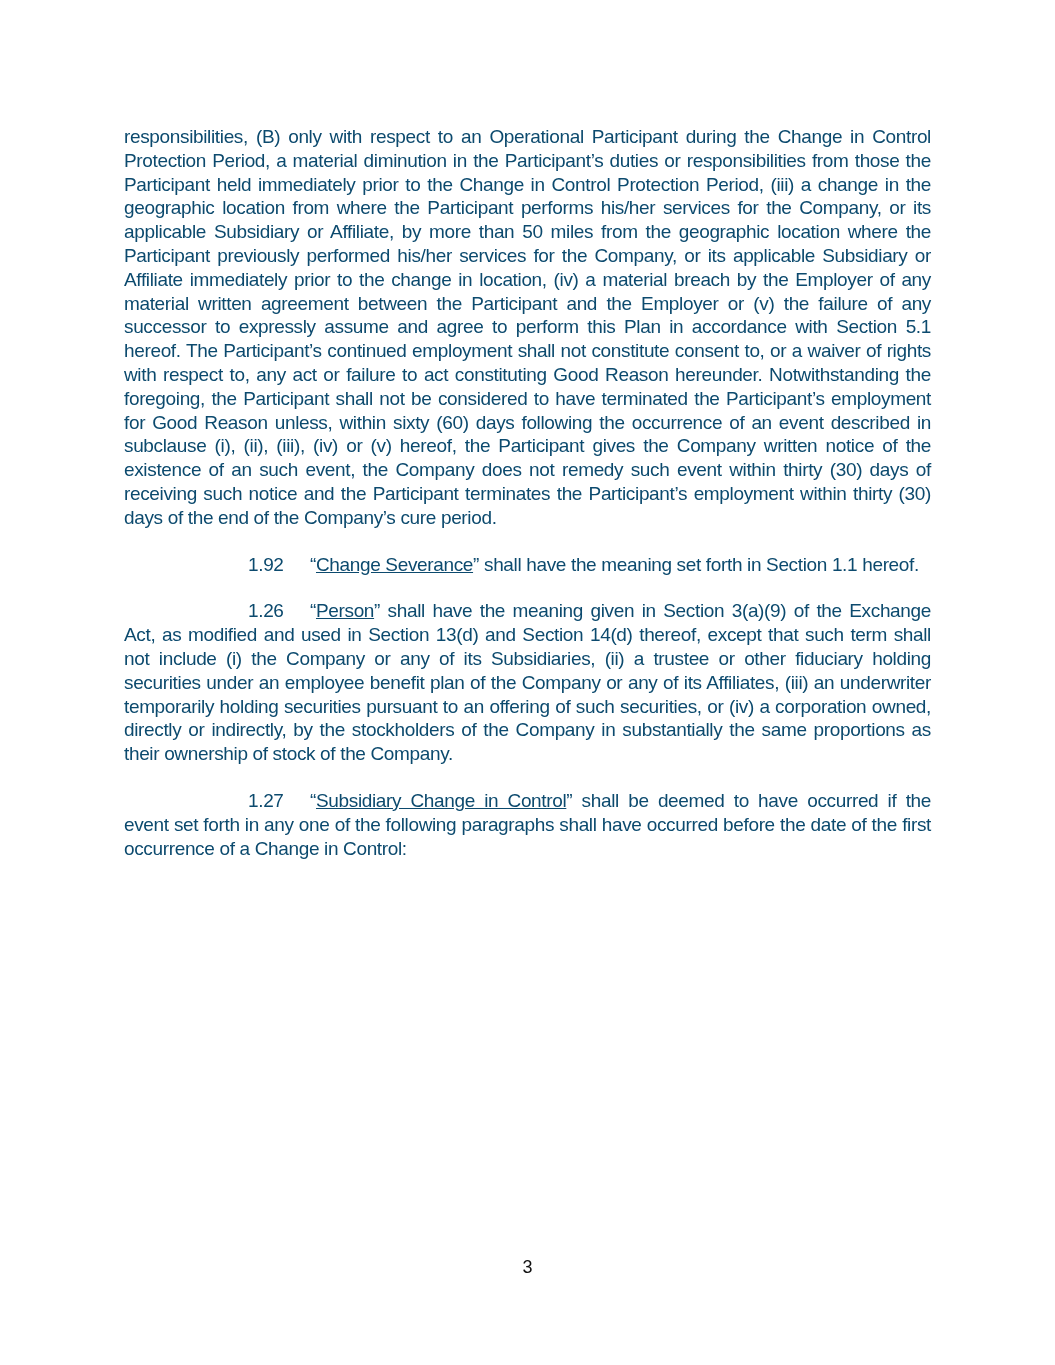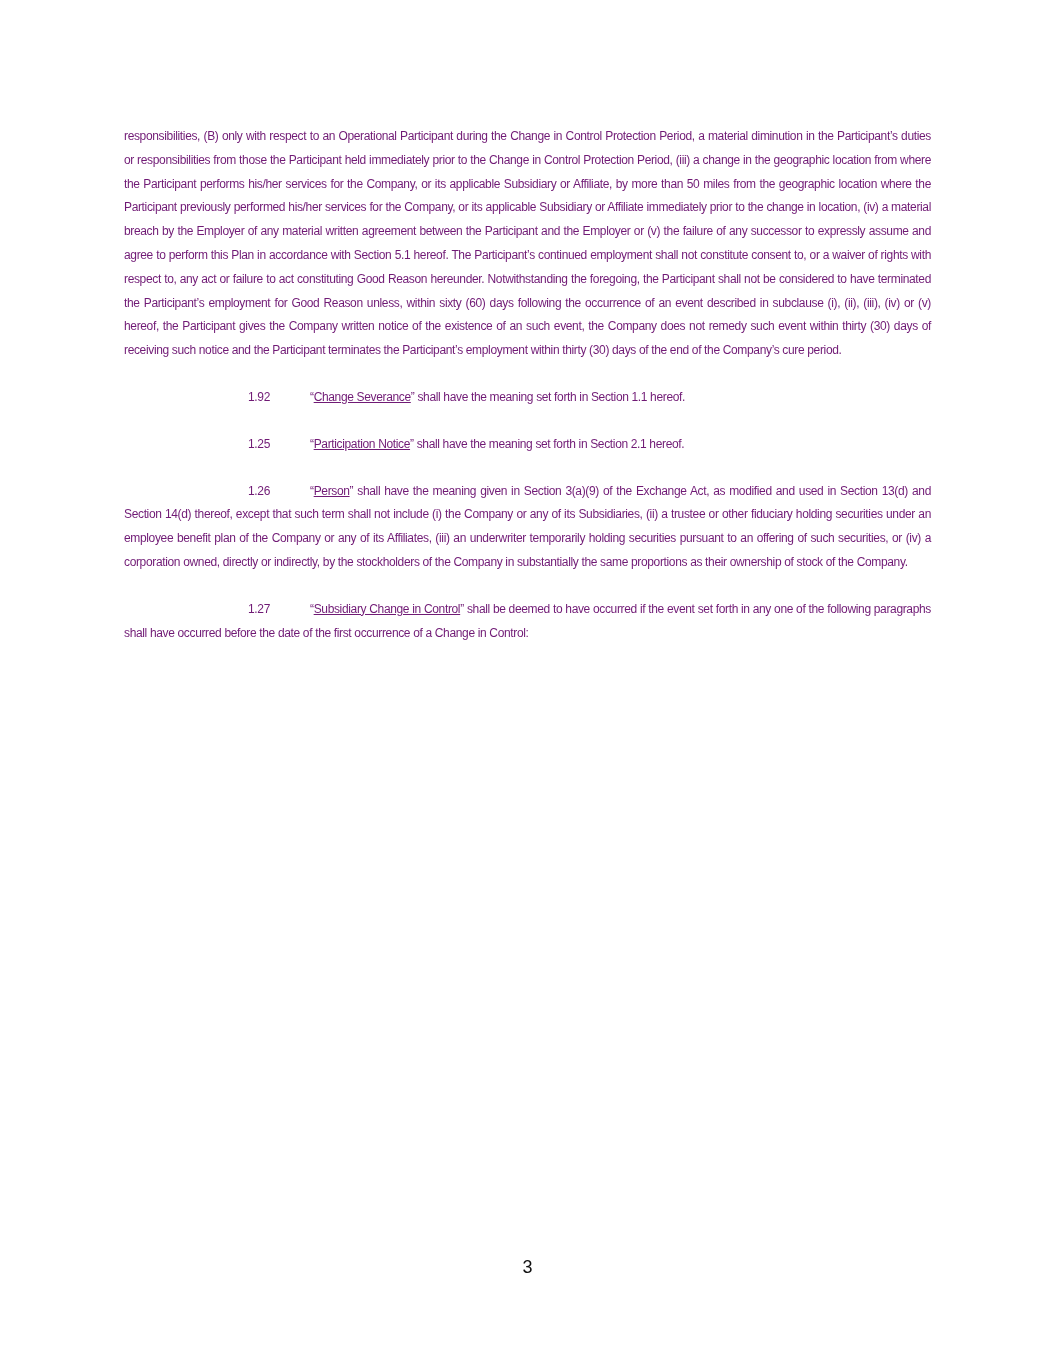--- a/index.html
+++ b/index.html
@@ -1,20 +1,20 @@
 <!DOCTYPE html>
 <html><head>
 <meta charset="utf-8">
 <style>
   html, body { margin: 0; padding: 0; background: #ffffff; }
   body { width: 1055px; height: 1365px; position: relative; overflow: hidden; }
   .page {
     position: absolute; left: 124px; top: 125px; width: 807px;
     font-family: "Liberation Sans", sans-serif;
-    font-size: 12px; line-height: 23.8px; color: #701a75;
+    font-size: 19px; line-height: 23.8px; color: #0c4a6e;
     letter-spacing: -0.35px;
   }
   .para { margin: 0 0 23px 0; }
   .just { text-align: justify; text-align-last: left; }
   .sec-num { display: inline-block; margin-left: 124px; width: 62px; }
   .sub-num { display: inline-block; margin-left: 190px; width: 58px; }
   .term { text-decoration: underline; }
   .pagenum {
     position: absolute; left: 0; width: 1055px; top: 1257px; text-align: center;
     font-family: "Liberation Sans", sans-serif; font-size: 18px; color: #111;
@@ -27,23 +27,20 @@
 
   <p class="para just">responsibilities, (B) only with respect to an Operational Participant during the Change in Control Protection Period, a material diminution in the Participant’s duties or responsibilities from those the Participant held immediately prior to the Change in Control Protection Period, (iii) a change in the geographic location from where the Participant performs his/her services for the Company, or its applicable Subsidiary or Affiliate, by more than 50 miles from the geographic location where the Participant previously performed his/her services for the Company, or its applicable Subsidiary or Affiliate immediately prior to the change in location, (iv) a material breach by the Employer of any material written agreement between the Participant and the Employer or (v) the failure of any successor to expressly assume and agree to perform this Plan in accordance with Section 5.1 hereof. The Participant’s continued employment shall not constitute consent to, or a waiver of rights with respect to, any act or failure to act constituting Good Reason hereunder. Notwithstanding the foregoing, the Participant shall not be considered to have terminated the Participant’s employment for Good Reason unless, within sixty (60) days following the occurrence of an event described in subclause (i), (ii), (iii), (iv) or (v) hereof, the Participant gives the Company written notice of the existence of an such event, the Company does not remedy such event within thirty (30) days of receiving such notice and the Participant terminates the Participant’s employment within thirty (30) days of the end of the Company’s cure period.</p>
 
 
 
   <p class="para just">
     <span class="sec-num">1.92</span><span>“</span><span class="term">Change Severance</span><span>”</span><span> shall have the meaning set forth in Section 1.1 hereof.</span>
   </p>
 
 
-  <p class="para just">
-    <span class="sec-num">1.25</span><span>“</span><span class="term">Participation Notice</span><span>”</span><span> shall have the meaning set forth in Section 2.1 hereof.</span>
-  </p>
 
   <p class="para just">
     <span class="sec-num">1.26</span><span>“</span><span class="term">Person</span><span>”</span><span> shall have the meaning given in Section 3(a)(9) of the Exchange Act, as modified and used in Section 13(d) and Section 14(d) thereof, except that such term shall not include (i) the Company or any of its Subsidiaries, (ii) a trustee or other fiduciary holding securities under an employee benefit plan of the Company or any of its Affiliates, (iii) an underwriter temporarily holding securities pursuant to an offering of such securities, or (iv) a corporation owned, directly or indirectly, by the stockholders of the Company in substantially the same proportions as their ownership of stock of the Company.</span>
   </p>
 
   <p class="para just">
     <span class="sec-num">1.27</span><span>“</span><span class="term">Subsidiary Change in Control</span><span>”</span><span> shall be deemed to have occurred if the event set forth in any one of the following paragraphs shall have occurred before the date of the first occurrence of a Change in Control:</span>
   </p>
 
 

